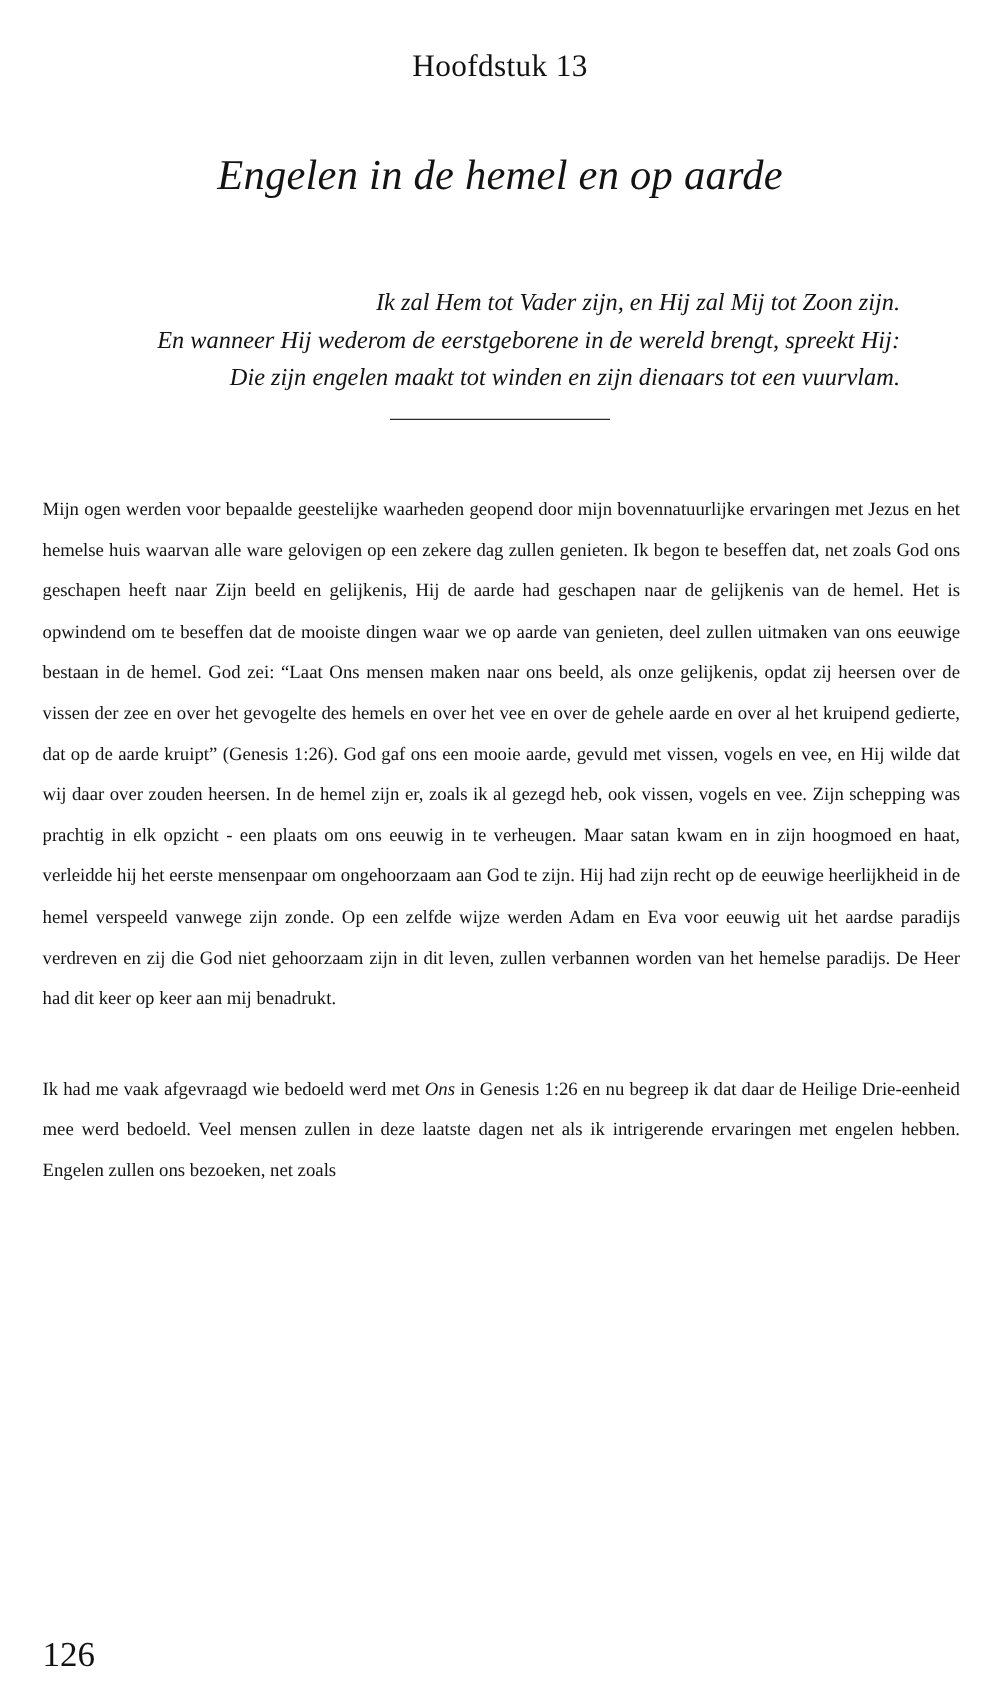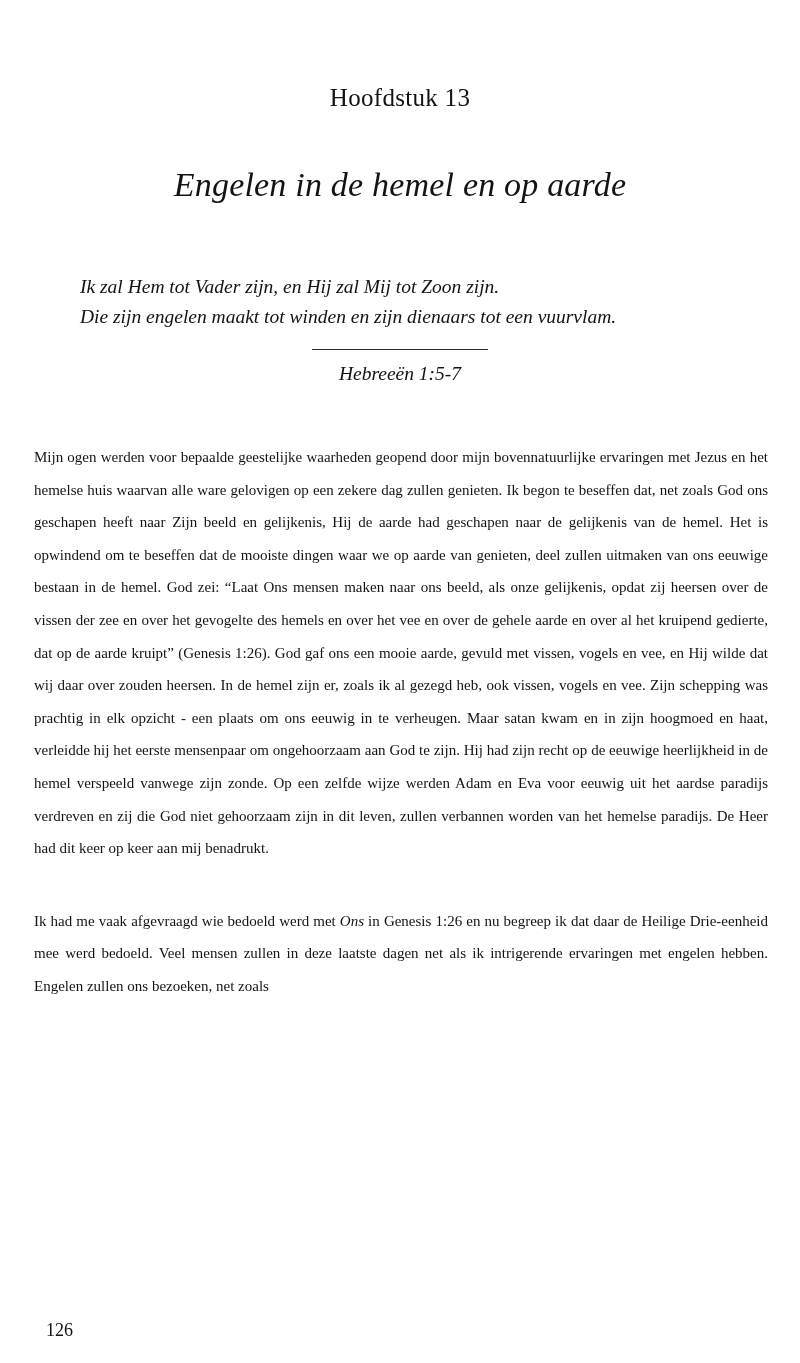--- a/index.html
+++ b/index.html
@@ -12,42 +12,42 @@
     height: 1363px;
     font-family: "Liberation Serif", serif;
     color: #131313;
     position: relative;
     overflow: hidden;
   }
   .page {
     width: 800px;
     height: 1363px;
     box-sizing: border-box;
-    padding: 76px 34px 0 34px;
+    padding: 32px 34px 0 34px;
     position: relative;
   }
   .chapter-label {
     text-align: center;
     font-size: 25px;
     letter-spacing: 0.3px;
     margin: 8px 0 0 0;
     font-weight: normal;
   }
   .chapter-title {
     text-align: center;
     font-size: 34px;
     font-style: italic;
     font-weight: normal;
     margin: 54px 0 0 0;
     letter-spacing: 0.2px;
   }
   .epigraph {
     margin: 68px auto 0 auto;
     width: 640px;
-    text-align: left;
+    text-align: right;
     font-style: italic;
     font-size: 19.5px;
     line-height: 30px;
   }
   .epigraph .line {
     display: block;
     white-space: nowrap;
   }
   .epigraph-rule {
     width: 176px;
@@ -77,42 +77,42 @@
     margin-top: 40px;
   }
   .body-text .last-par {
     text-align: justify;
   }
   em {
     font-style: italic;
   }
   .folio {
     position: absolute;
-    left: 46px;
+    left: 34px;
     bottom: 22px;
-    font-size: 18px;
+    font-size: 28px;
   }
 </style>
 </head>
 <body>
 
 <div class="page">
 
   <div class="chapter-label">Hoofdstuk 13</div>
 
   <h1 class="chapter-title">Engelen in de hemel en op aarde</h1>
 
   <div class="epigraph">
     <span class="line">Ik zal Hem tot Vader zijn, en Hij zal Mij tot Zoon zijn.</span>
+    <span class="line">En wanneer Hij wederom de eerstgeborene in de wereld brengt, spreekt Hij:</span>
     <span class="line">Die zijn engelen maakt tot winden en zijn dienaars tot een vuurvlam.</span>
   </div>
 
   <div class="epigraph-rule"></div>
 
-  <div class="epigraph-source">Hebreeën 1:5-7</div>
 
   <div class="body-text">
     <p>Mijn ogen werden voor bepaalde geestelijke waarheden geopend door mijn bovennatuurlijke ervaringen met Jezus en het hemelse huis waarvan alle ware gelovigen op een zekere dag zullen genieten. Ik begon te beseffen dat, net zoals God ons geschapen heeft naar Zijn beeld en gelijkenis, Hij de aarde had geschapen naar de gelijkenis van de hemel. Het is opwindend om te beseffen dat de mooiste dingen waar we op aarde van genieten, deel zullen uitmaken van ons eeuwige bestaan in de hemel. God zei: “Laat Ons mensen maken naar ons beeld, als onze gelijkenis, opdat zij heersen over de vissen der zee en over het gevogelte des hemels en over het vee en over de gehele aarde en over al het kruipend gedierte, dat op de aarde kruipt” (Genesis 1:26). God gaf ons een mooie aarde, gevuld met vissen, vogels en vee, en Hij wilde dat wij daar over zouden heersen. In de hemel zijn er, zoals ik al gezegd heb, ook vissen, vogels en vee. Zijn schepping was prachtig in elk opzicht - een plaats om ons eeuwig in te verheugen. Maar satan kwam en in zijn hoogmoed en haat, verleidde hij het eerste mensenpaar om ongehoorzaam aan God te zijn. Hij had zijn recht op de eeuwige heerlijkheid in de hemel verspeeld vanwege zijn zonde. Op een zelfde wijze werden Adam en Eva voor eeuwig uit het aardse paradijs verdreven en zij die God niet gehoorzaam zijn in dit leven, zullen verbannen worden van het hemelse paradijs. De Heer had dit keer op keer aan mij benadrukt.</p>
     <p class="last-par"><span>Ik had me vaak afgevraagd wie bedoeld werd met </span><em>Ons</em><span> in Genesis 1:26 en nu begreep ik dat daar de Heilige Drie-eenheid mee werd bedoeld. Veel mensen zullen in deze laatste dagen net als ik intrigerende ervaringen met engelen hebben. Engelen zullen ons bezoeken, net zoals</span></p>
   </div>
 
   <div class="folio">126</div>
 
 </div>
 

